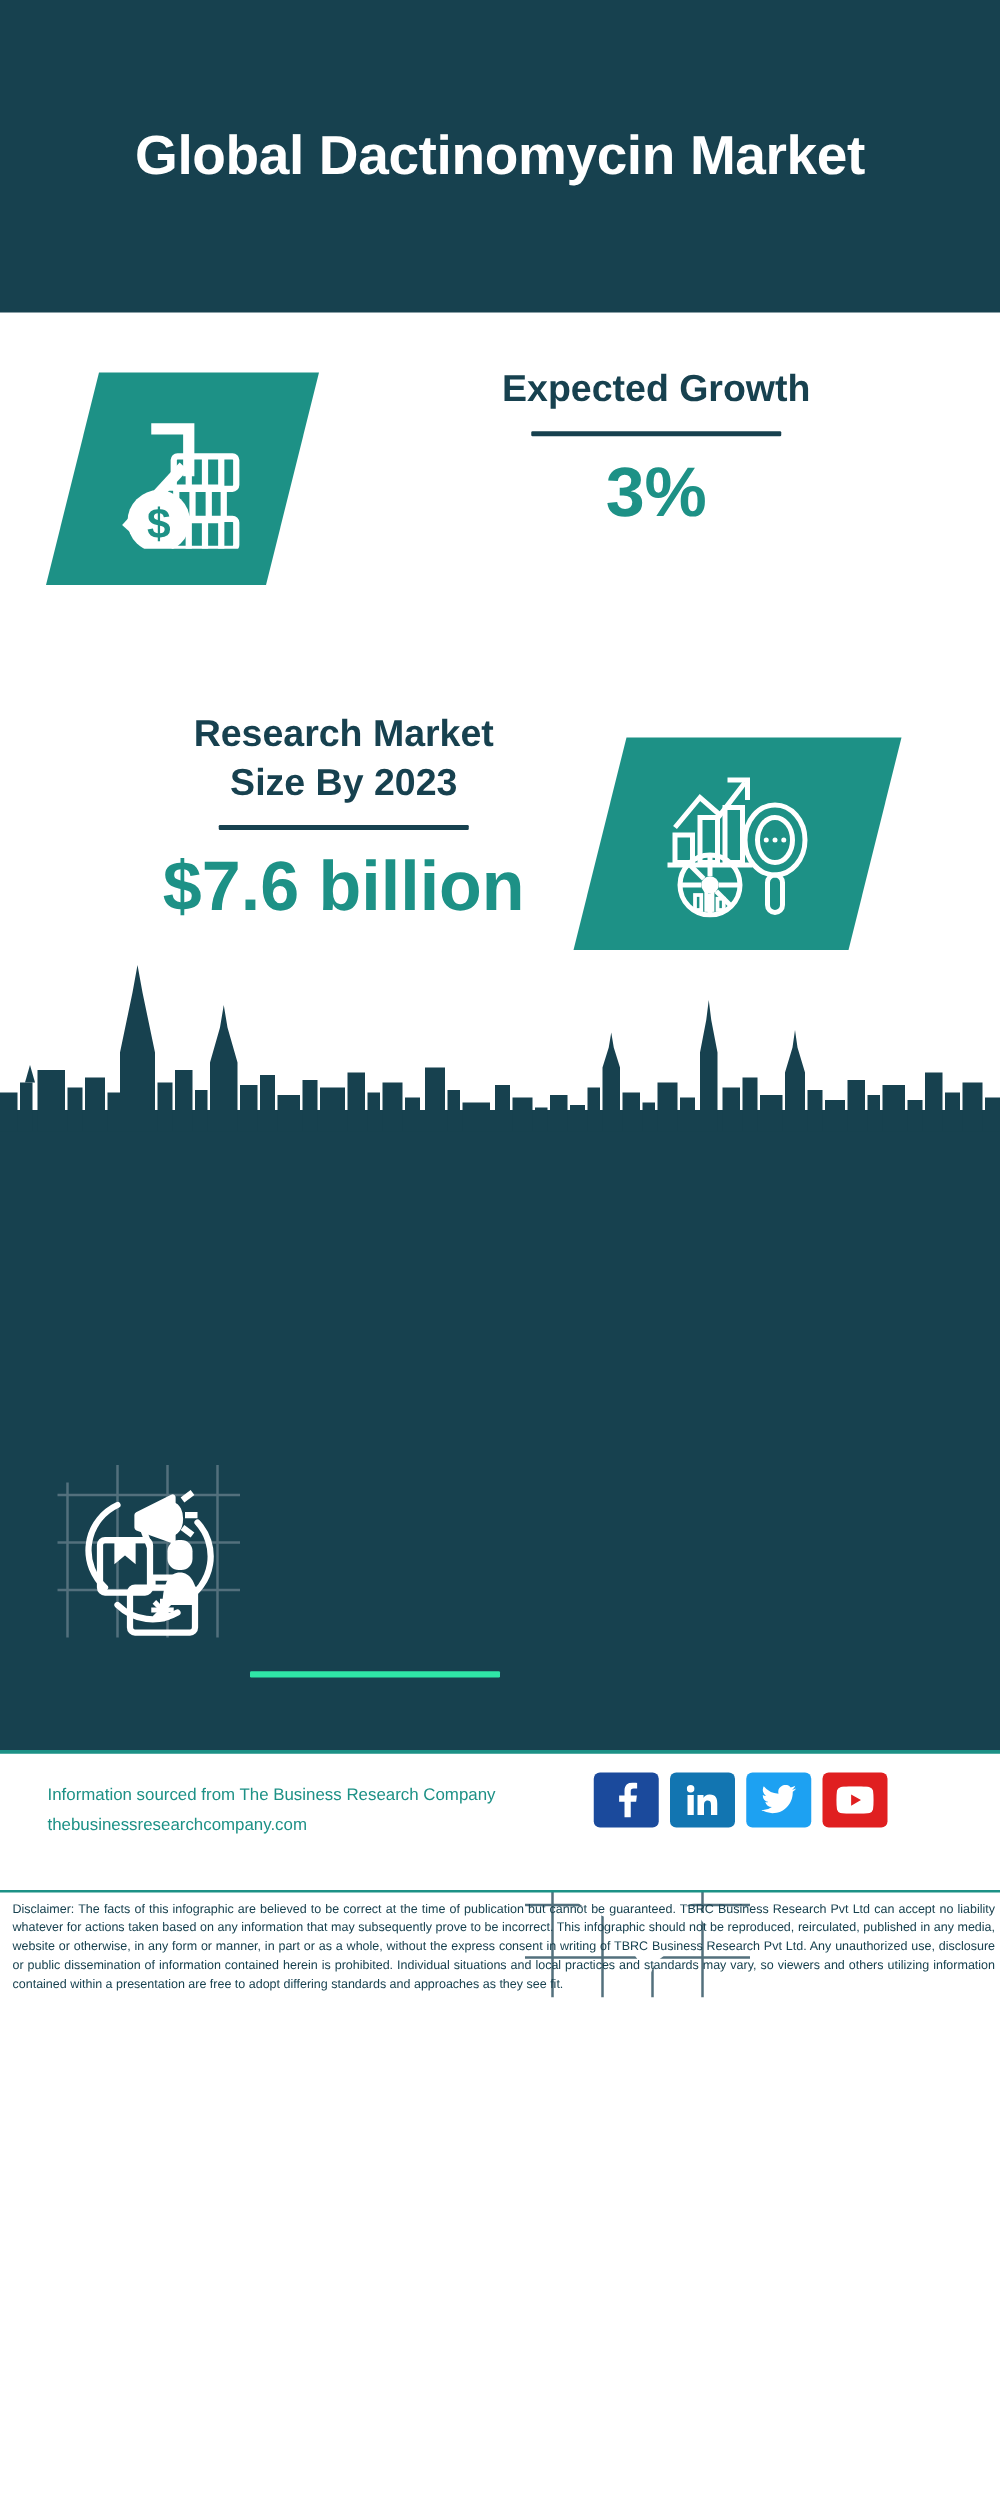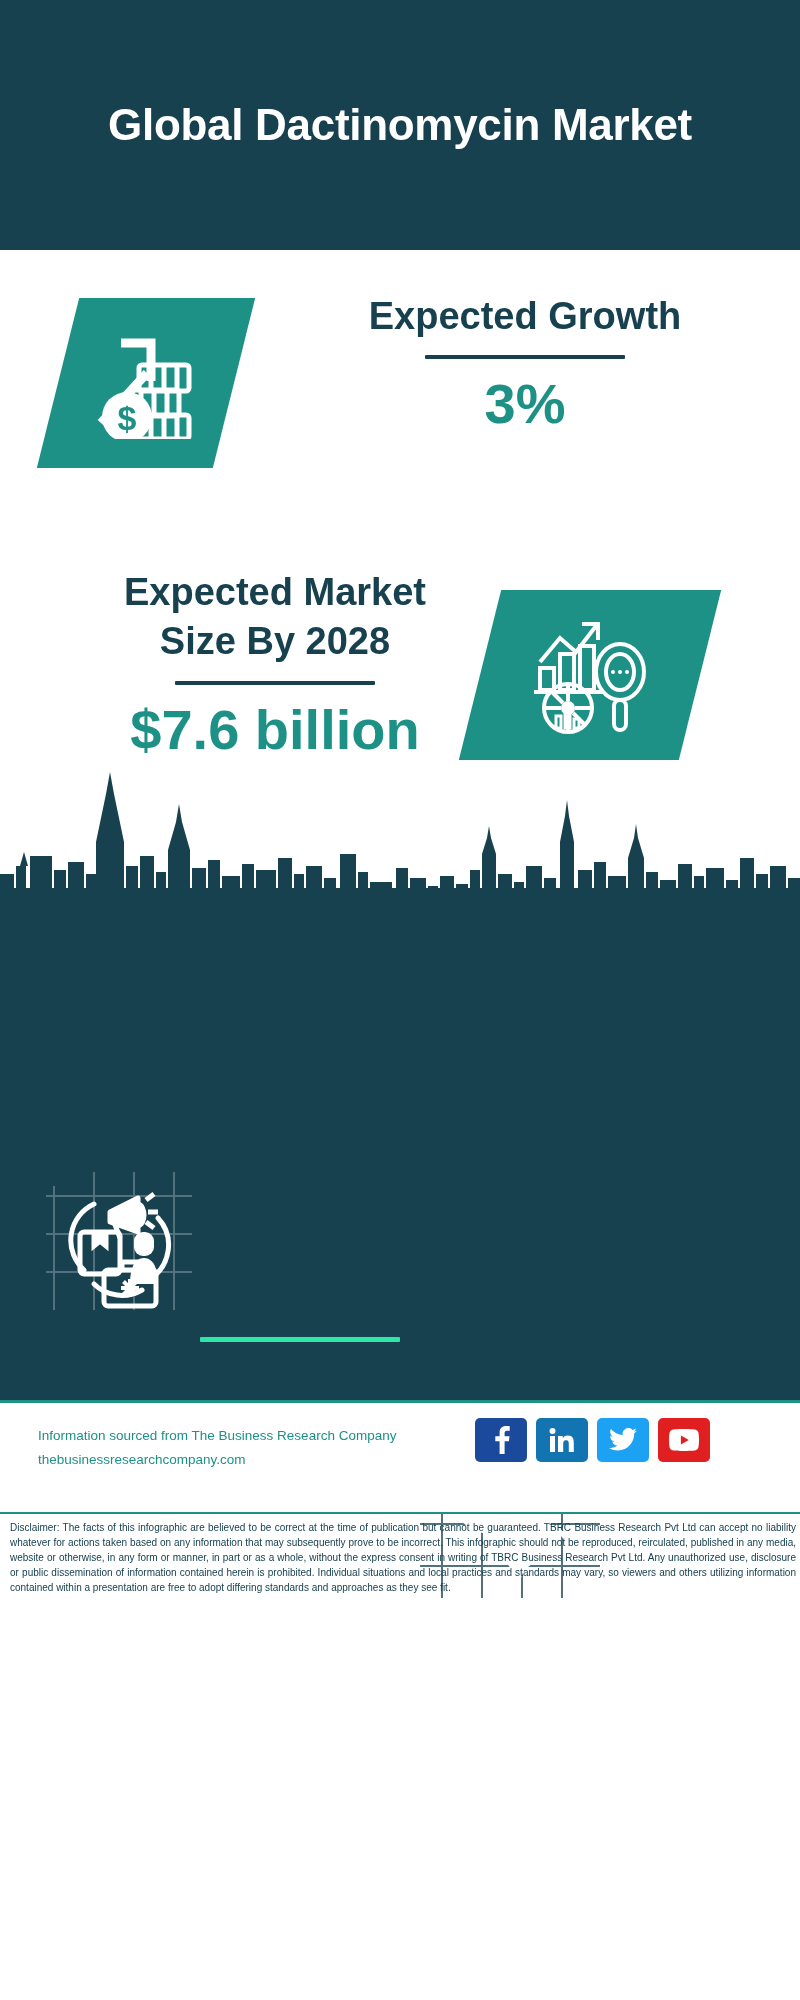--- a/index.html
+++ b/index.html
@@ -32,21 +32,21 @@
     background:#1d9186;
     transform:skewX(-14deg);
     display:flex;align-items:center;justify-content:center;
   }
   .para > svg{transform:skewX(14deg);}
 
   
   .sec1-icon{position:absolute;left:58px;top:298px;width:176px;height:170px;}
   .sec1-text{position:absolute;left:290px;top:292px;width:470px;text-align:center;}
   .stat-label{
-    color:#17414f;font-size:38px;line-height:1.3;font-weight:bold;
+    color:#17414f;font-size:30px;line-height:1.3;font-weight:bold;
   }
   .rule-dark{
     width:200px;height:4px;background:#17414f;margin:14px auto 0 auto;border-radius:1px;
   }
   .stat-value{
     color:#1d9186;font-size:56px;font-weight:bold;margin-top:14px;line-height:1.1;
   }
 
   
   .sec2-text{position:absolute;left:40px;top:568px;width:470px;text-align:center;}
@@ -140,22 +140,22 @@
   <div class="sec1-text">
     <div class="stat-label">
       <span>Expected Growth</span><br>
     </div>
     <div class="rule-dark"></div>
     <div class="stat-value">3%</div>
   </div>
 
   <div class="sec2-text">
     <div class="stat-label">
-      <span>Expected Market</span><br>
-      <span>Size By 2028</span>
+      <span>Research Market</span><br>
+      <span>Size By 2023</span>
     </div>
     <div class="rule-dark"></div>
     <div class="stat-value">$7.6 billion</div>
   </div>
 
   <div class="sec2-icon para">
     <svg width="120" height="118" viewBox="0 0 120 118" fill="none" stroke="#ffffff" stroke-width="4">
 
       <path d="M10 46 L30 22 L46 36 L66 10" fill="none"></path>
       <path d="M52 8 H68 V24" fill="none"></path>

